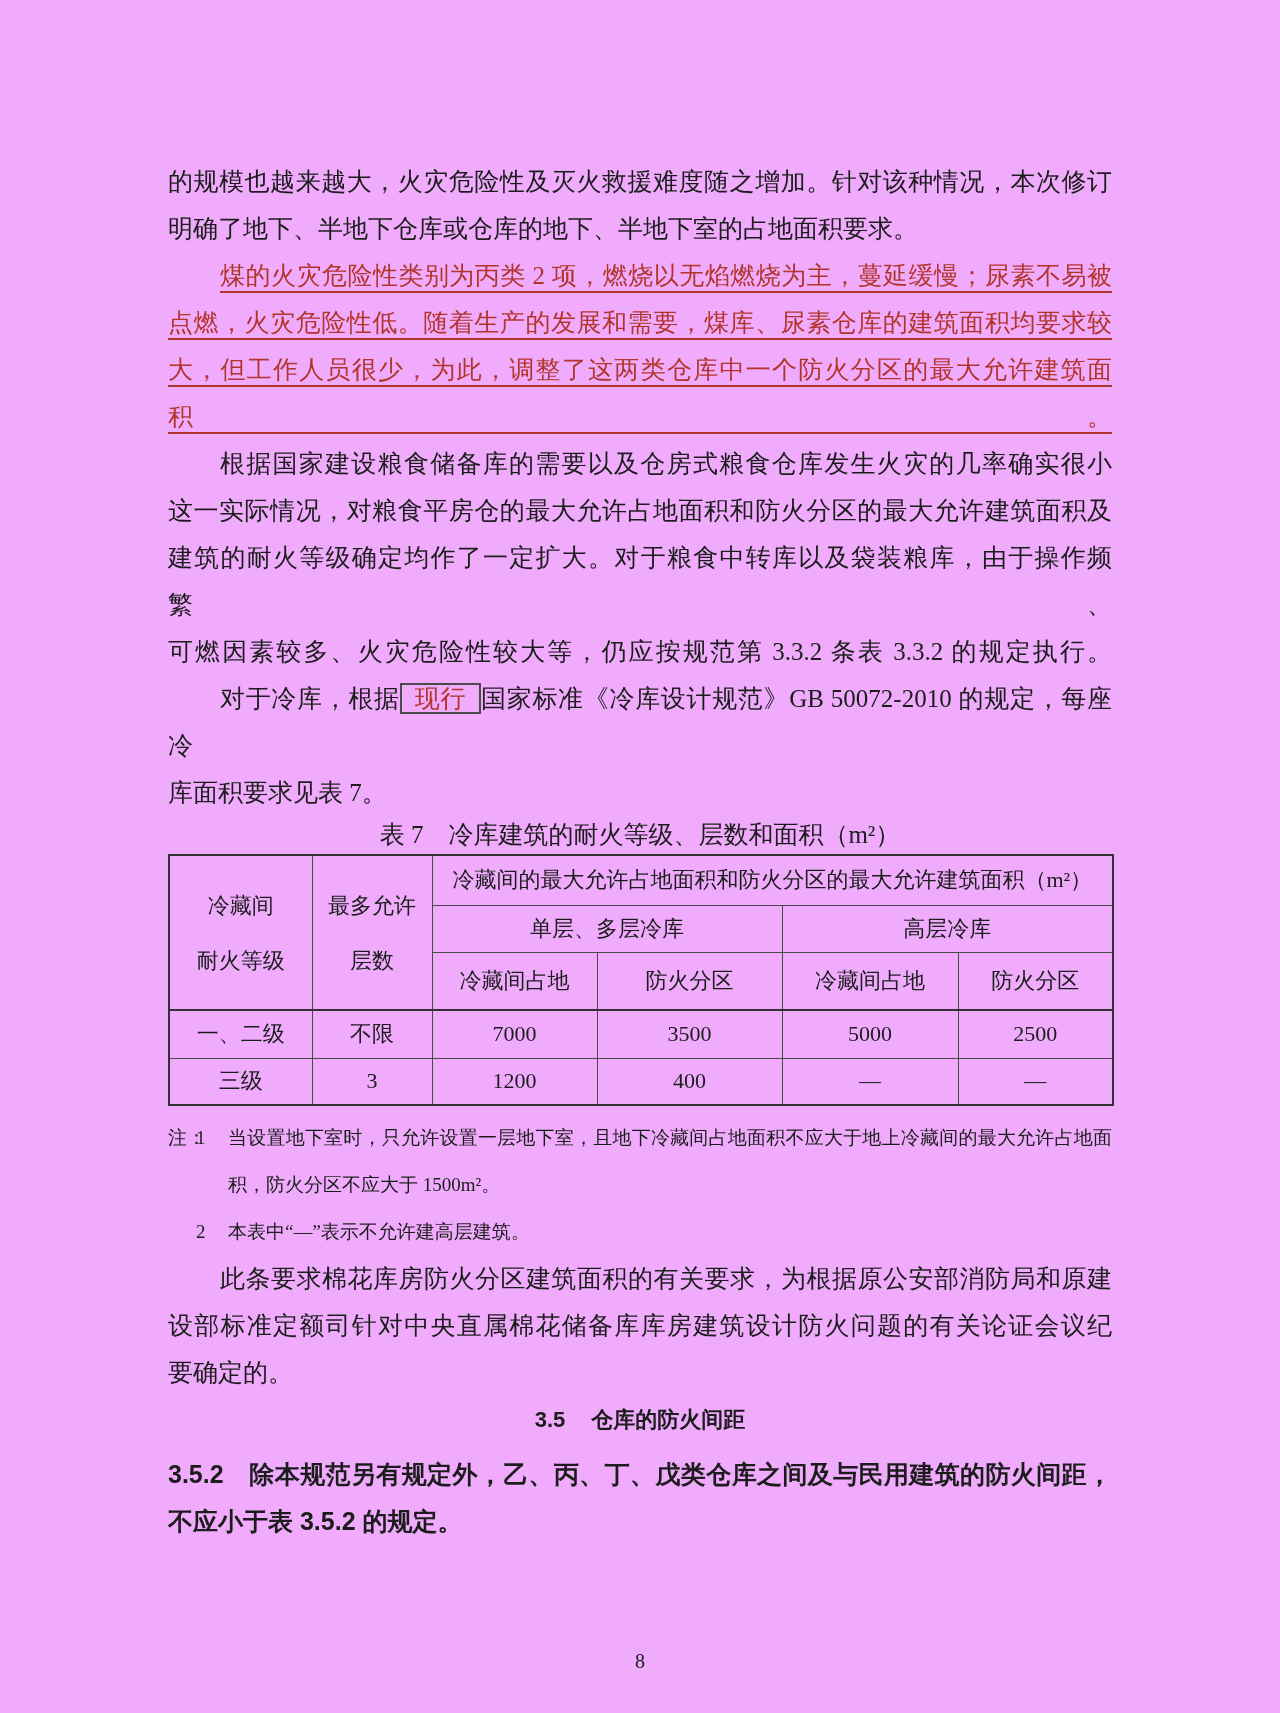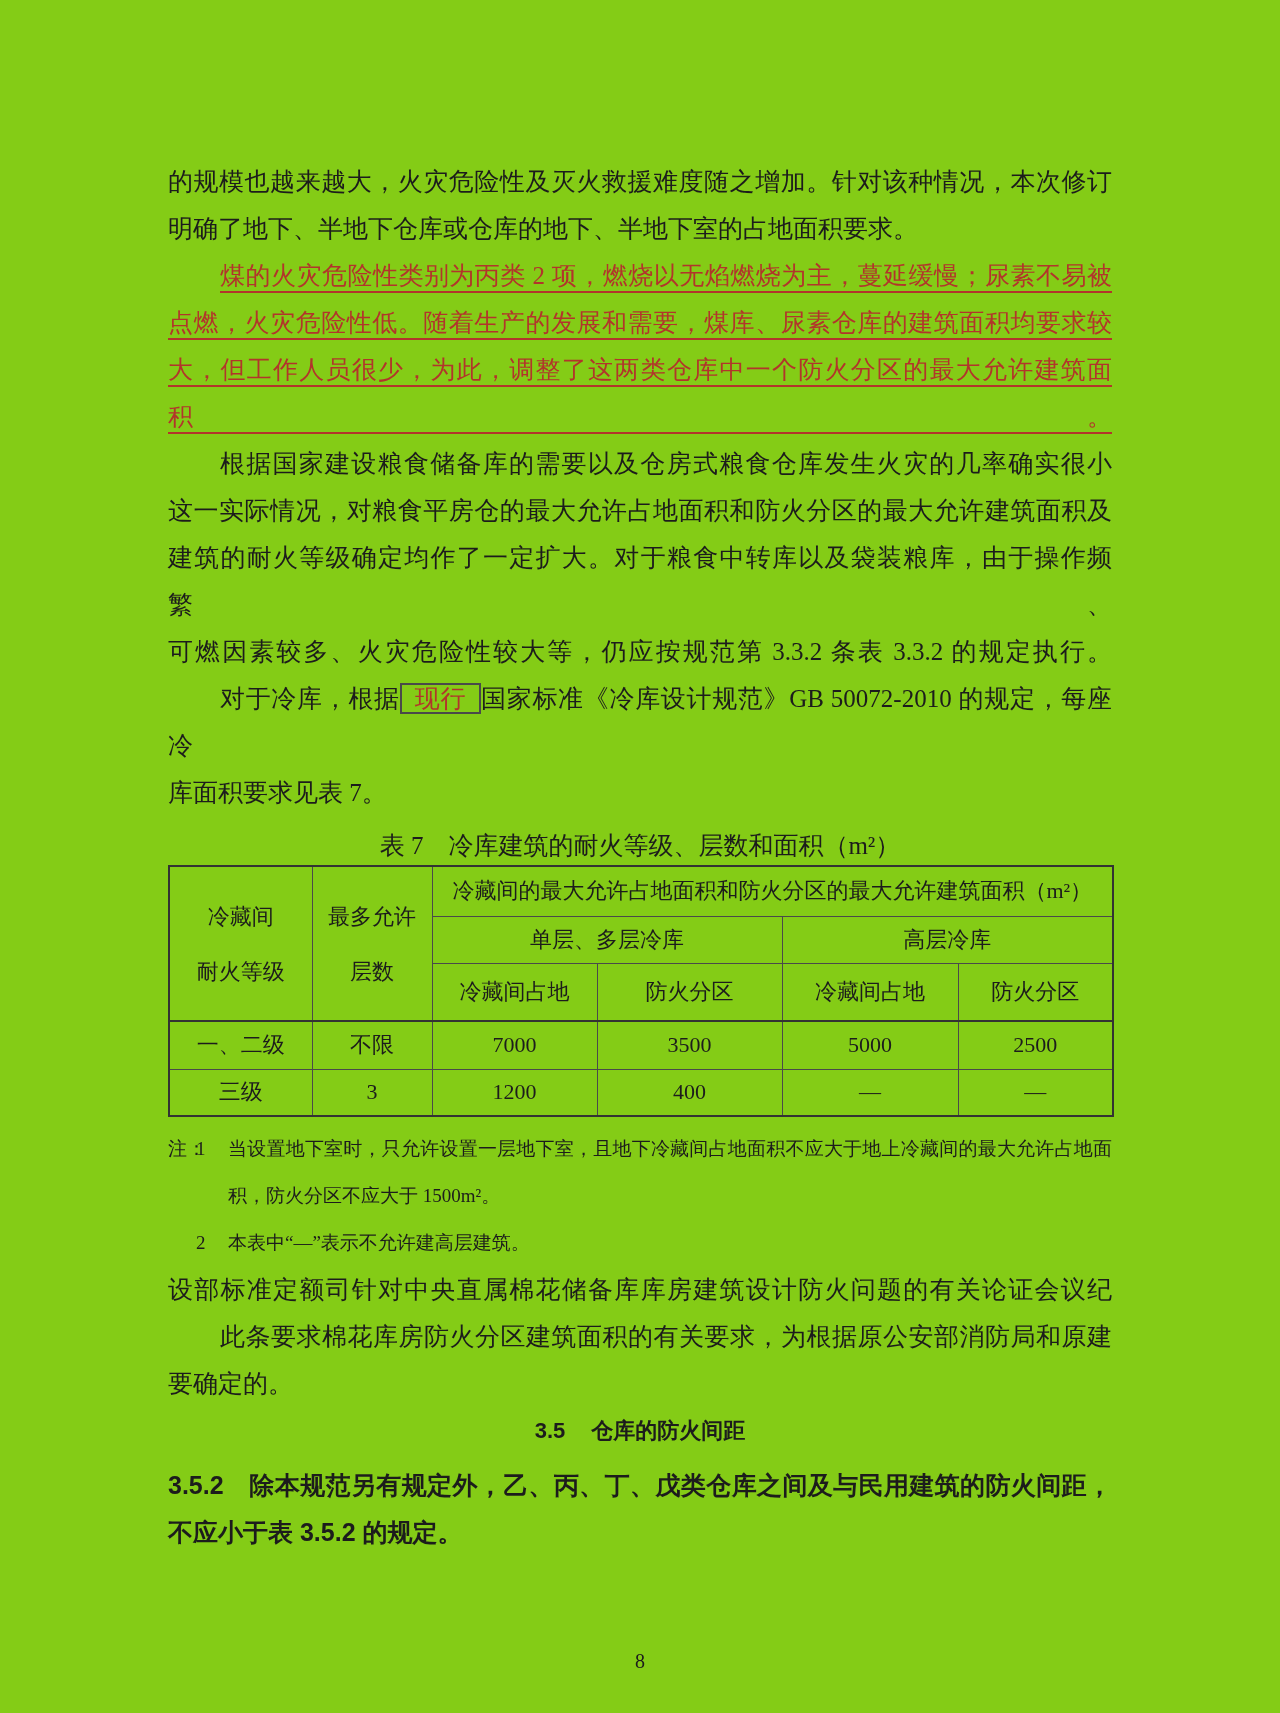--- a/index.html
+++ b/index.html
@@ -1,19 +1,19 @@
 <!DOCTYPE html>
 <html lang="zh"><head>
 <meta charset="utf-8">
 <style>
   html,body { margin:0; padding:0; background:#ffffff; }
   .page {
     position:relative;
     width:1280px; height:1713px;
-    background:#84cc16;
+    background:#f0abfc;
     color:#1c1c1c;
     font-family:"Liberation Serif","DejaVu Serif",serif;
     overflow:hidden;
   }
   .content {
     position:absolute;
     left:168px; top:0;
     width:944px;
     padding-top:158px;
   }
@@ -24,21 +24,20 @@
   .u { text-decoration:underline; text-underline-offset:7px; text-decoration-thickness:2px; }
   .boxed {
     color:#b2352b;
     border:2px solid #4a4a4a;
     padding:0 13px;
   }
   .tbl-caption {
     height:38px; line-height:38px;
     font-size:25px;
     text-align:center;
-    margin-top:11px;
   }
   table.t7 {
     width:944px;
     border-collapse:collapse;
     table-layout:fixed;
     border:2px solid #333333;
     font-size:22px;
   }
   table.t7 td {
     border:1px solid #4a4a4a;
@@ -167,22 +166,22 @@
         <div class="ntext">当设置地下室时，只允许设置一层地下室，且地下冷藏间占地面积不应大于地上冷藏间的最大允许占地面积，防火分区不应大于 1500m²。</div>
       </div>
       <div class="note">
         <span class="nlab"></span>
         <span class="nnum">2</span>
         <div class="ntext">本表中“—”表示不允许建高层建筑。</div>
       </div>
     </div>
 
     <div class="para">
+      <div class="bl jl ind">此条要求棉花库房防火分区建筑面积的有关要求，为根据原公安部消防局和原建</div>
       <div class="bl jl">设部标准定额司针对中央直属棉花储备库库房建筑设计防火问题的有关论证会议纪</div>
-      <div class="bl jl ind">此条要求棉花库房防火分区建筑面积的有关要求，为根据原公安部消防局和原建</div>
       <div class="bl">要确定的。</div>
     </div>
 
     <div class="sec-head">
       <span class="num">3.5</span><span>仓库的防火间距</span>
     </div>
 
     <div class="para bold-para">
       <div class="bl jl">3.5.2　除本规范另有规定外，乙、丙、丁、戊类仓库之间及与民用建筑的防火间距，</div>
       <div class="bl">不应小于表 3.5.2 的规定。</div>

